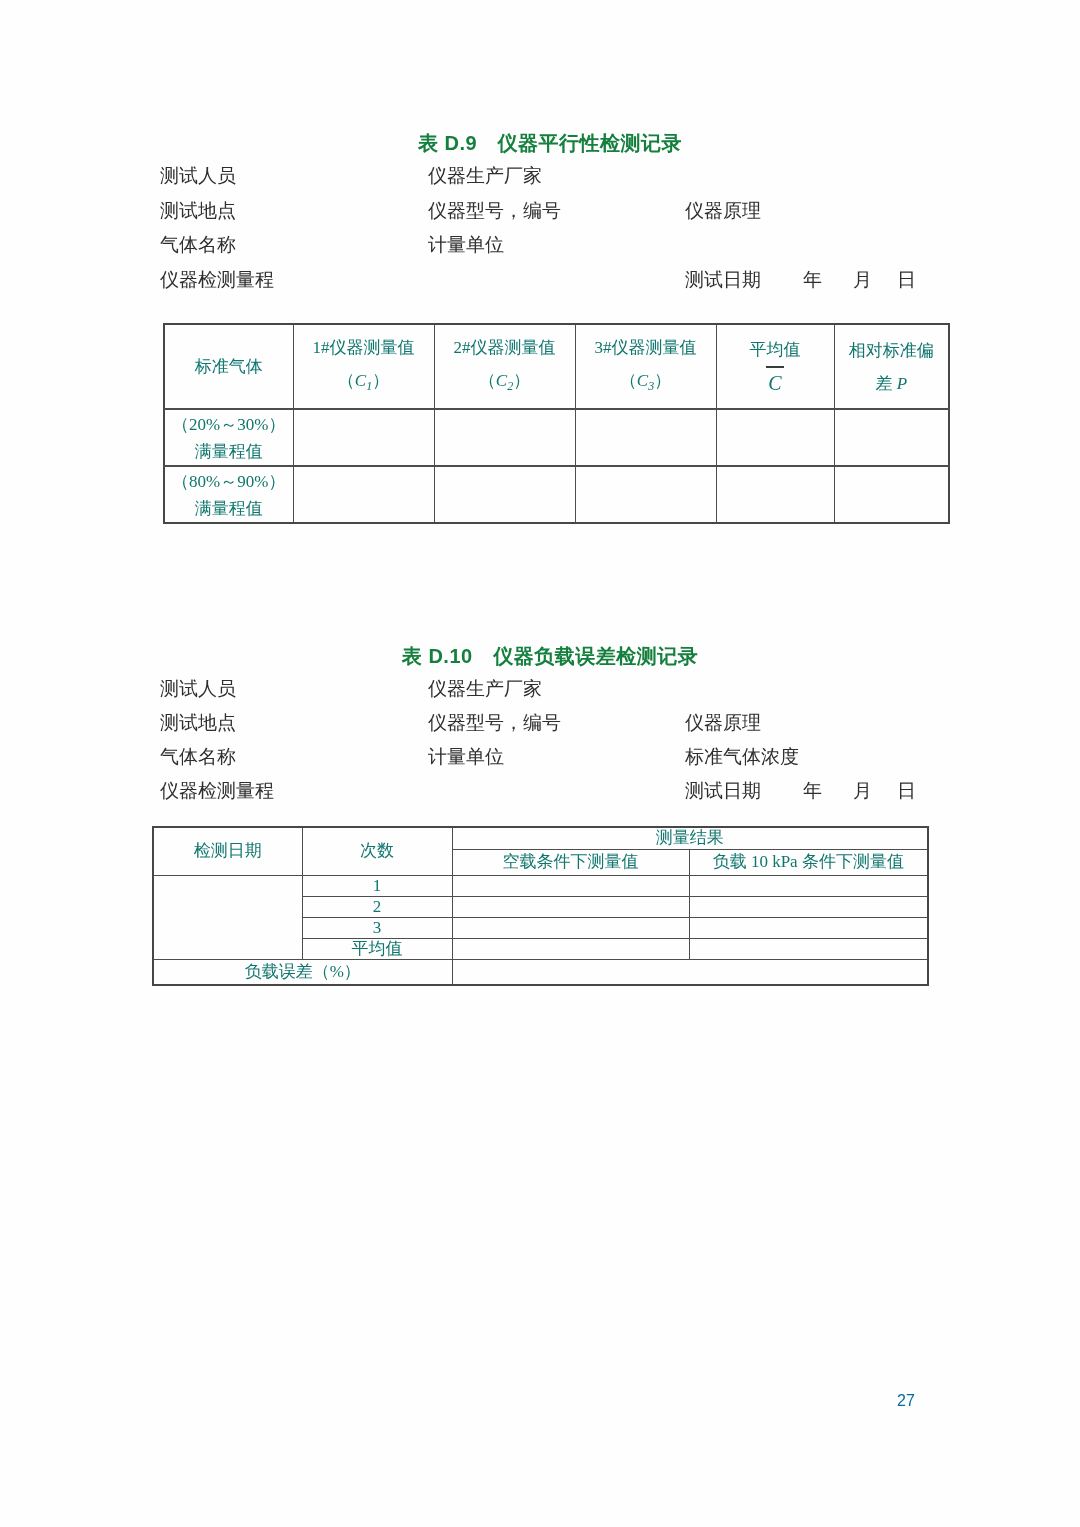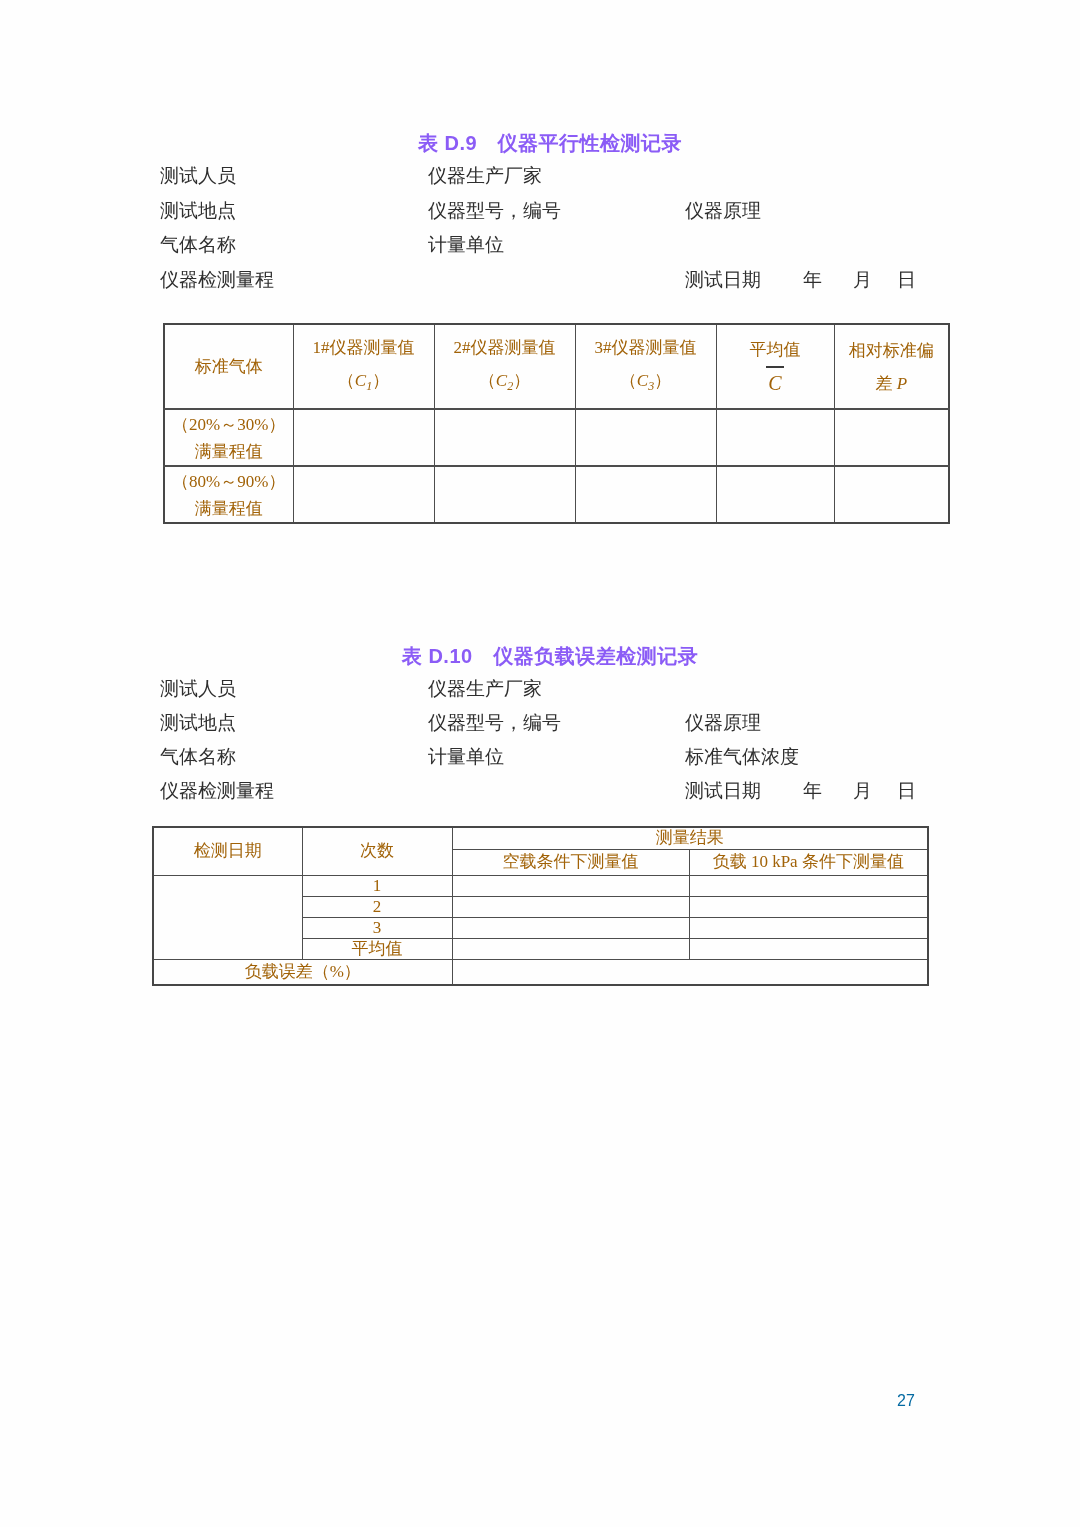--- a/index.html
+++ b/index.html
@@ -14,21 +14,21 @@
   }
   .section { position:absolute; left:160px; width:780px; }
   .sec9  { top:130px; }
   .sec10 { top:643px; }
 
   .tbl-title {
     text-align:center;
     font-family:"Liberation Sans","DejaVu Sans",sans-serif;
     font-weight:700;
     font-size:20px;
-    color:#8b5cf6;
+    color:#15803d;
     letter-spacing:0.5px;
   }
 
   .irow { position:absolute; left:0; width:100%; height:26px; font-size:19px; white-space:nowrap; }
   .sec9 .r1, .sec10 .r1 { top:33px; }
   .sec9 .r2 { top:68px; }  .sec10 .r2 { top:67px; }
   .sec9 .r3 { top:102px; } .sec10 .r3 { top:101px; }
   .sec9 .r4 { top:137px; } .sec10 .r4 { top:135px; }
   .irow span { position:absolute; top:0; }
   .c1 { left:0; }
@@ -38,21 +38,21 @@
   .cm { left:693px; }
   .cd { left:737px; }
 
   table { border-collapse:collapse; table-layout:fixed; position:absolute; background:#fefefe; }
   th, td {
     border:1px solid #4d4d4d;
     font-weight:normal;
     text-align:center;
     vertical-align:middle;
     font-size:17px;
-    color:#a16207;
+    color:#0f766e;
     overflow:hidden;
   }
 
   
   .t9 { top:193px; left:3px; width:785px; border:2px solid #474747; }
   .t9 tr.h  { height:85px; }
   .t9 tr.b  { height:57px; }
   .t9 tr.b td { border-top-width:2px; }
   .t9 .hl1 { line-height:26px; margin-top:2px; }
   .t9 .hl2 { line-height:26px; margin-top:7px; }

